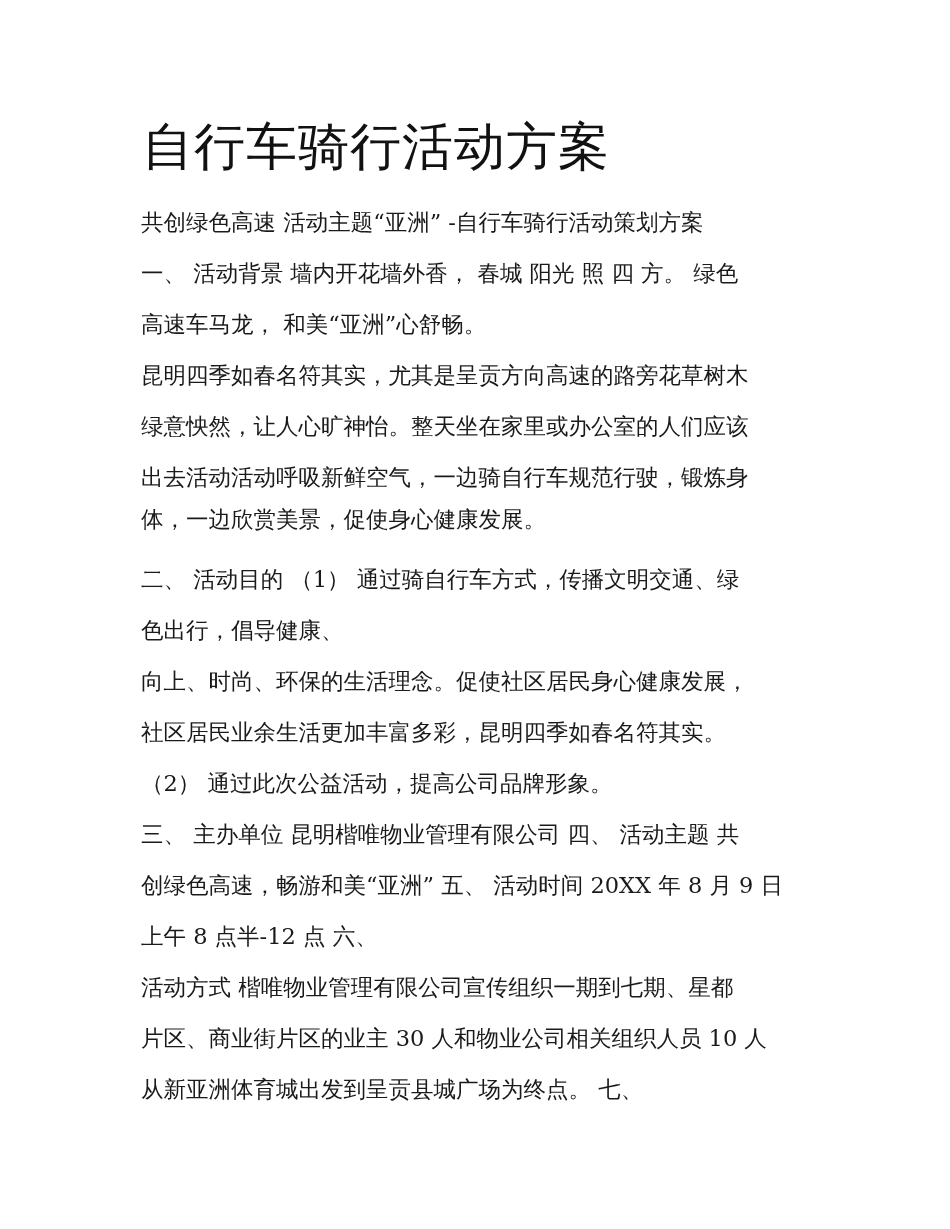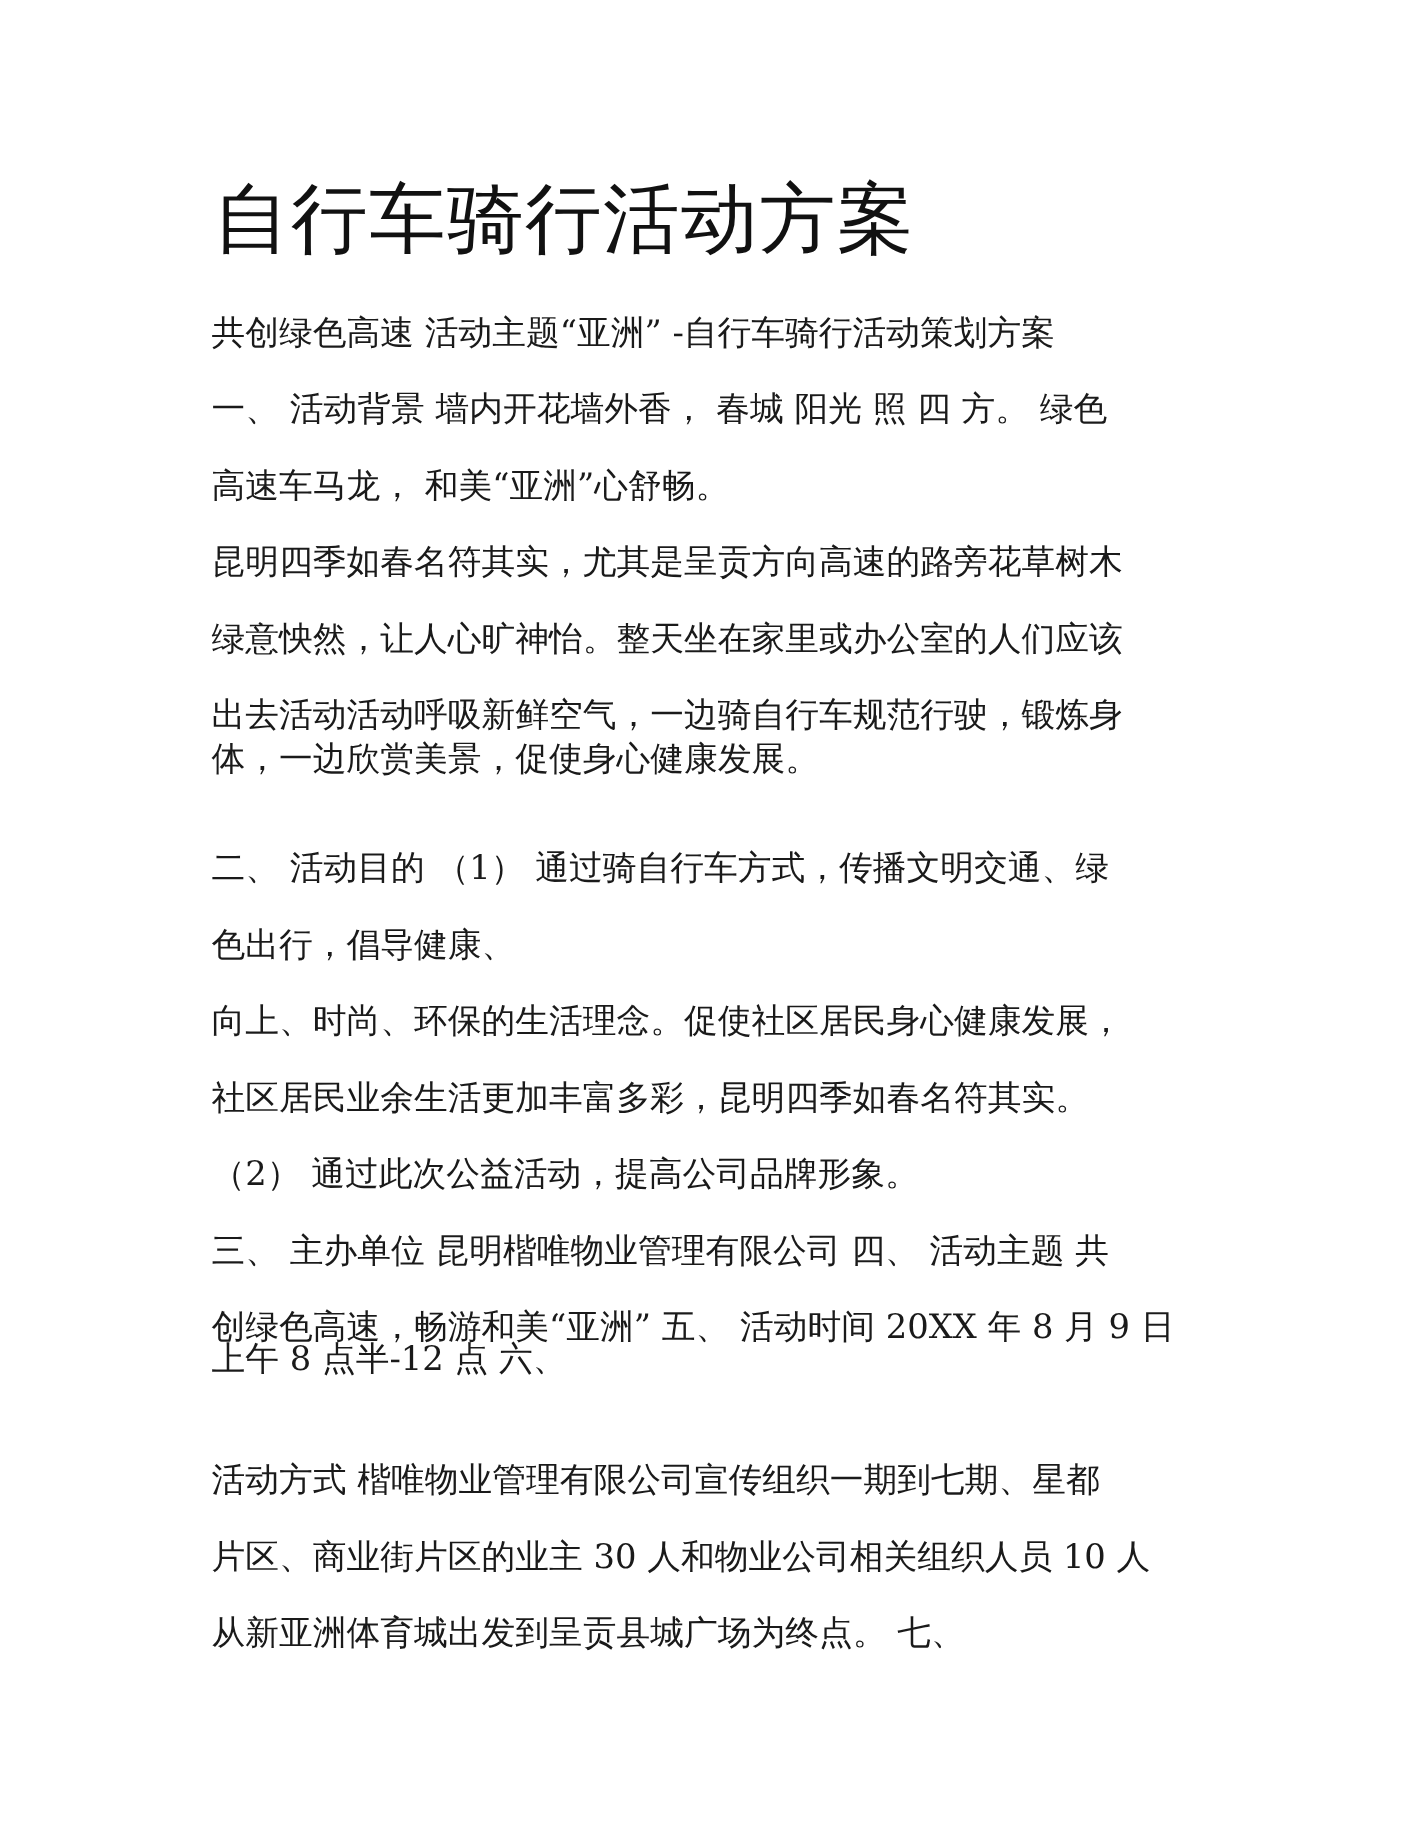--- a/index.html
+++ b/index.html
@@ -50,25 +50,25 @@
 
 <div class="page">
   <h1 class="title">自行车骑行活动方案</h1>
 
   <p class="line" style="top:207px;">共创绿色高速 活动主题“亚洲” -自行车骑行活动策划方案</p>
   <p class="line" style="top:258px;">一、 活动背景 墙内开花墙外香， 春城 阳光 照 四 方。 绿色</p>
   <p class="line" style="top:360px;">昆明四季如春名符其实，尤其是呈贡方向高速的路旁花草树木</p>
   <p class="line" style="top:309px;">高速车马龙， 和美“亚洲”心舒畅。</p>
   <p class="line" style="top:411px;">绿意怏然，让人心旷神怡。整天坐在家里或办公室的人们应该</p>
   <p class="line" style="top:462px;">出去活动活动呼吸新鲜空气，一边骑自行车规范行驶，锻炼身</p>
-  <p class="line" style="top:491px;">体，一边欣赏美景，促使身心健康发展。</p>
+  <p class="line" style="top:504px;">体，一边欣赏美景，促使身心健康发展。</p>
   <p class="line" style="top:564px;">二、 活动目的 （1） 通过骑自行车方式，传播文明交通、绿</p>
   <p class="line" style="top:615px;">色出行，倡导健康、</p>
   <p class="line" style="top:666px;">向上、时尚、环保的生活理念。促使社区居民身心健康发展，</p>
   <p class="line" style="top:717px;">社区居民业余生活更加丰富多彩，昆明四季如春名符其实。</p>
   <p class="line" style="top:768px;">（2） 通过此次公益活动，提高公司品牌形象。</p>
   <p class="line" style="top:819px;">三、 主办单位 昆明楷唯物业管理有限公司 四、 活动主题 共</p>
   <p class="line" style="top:870px;">创绿色高速，畅游和美“亚洲” 五、 活动时间 20XX 年 8 月 9 日</p>
-  <p class="line" style="top:891px;">上午 8 点半-12 点 六、</p>
+  <p class="line" style="top:921px;">上午 8 点半-12 点 六、</p>
   <p class="line" style="top:972px;">活动方式 楷唯物业管理有限公司宣传组织一期到七期、星都</p>
   <p class="line" style="top:1023px;">片区、商业街片区的业主 30 人和物业公司相关组织人员 10 人</p>
   <p class="line" style="top:1074px;">从新亚洲体育城出发到呈贡县城广场为终点。 七、</p>
 </div>
 
 </body></html>

